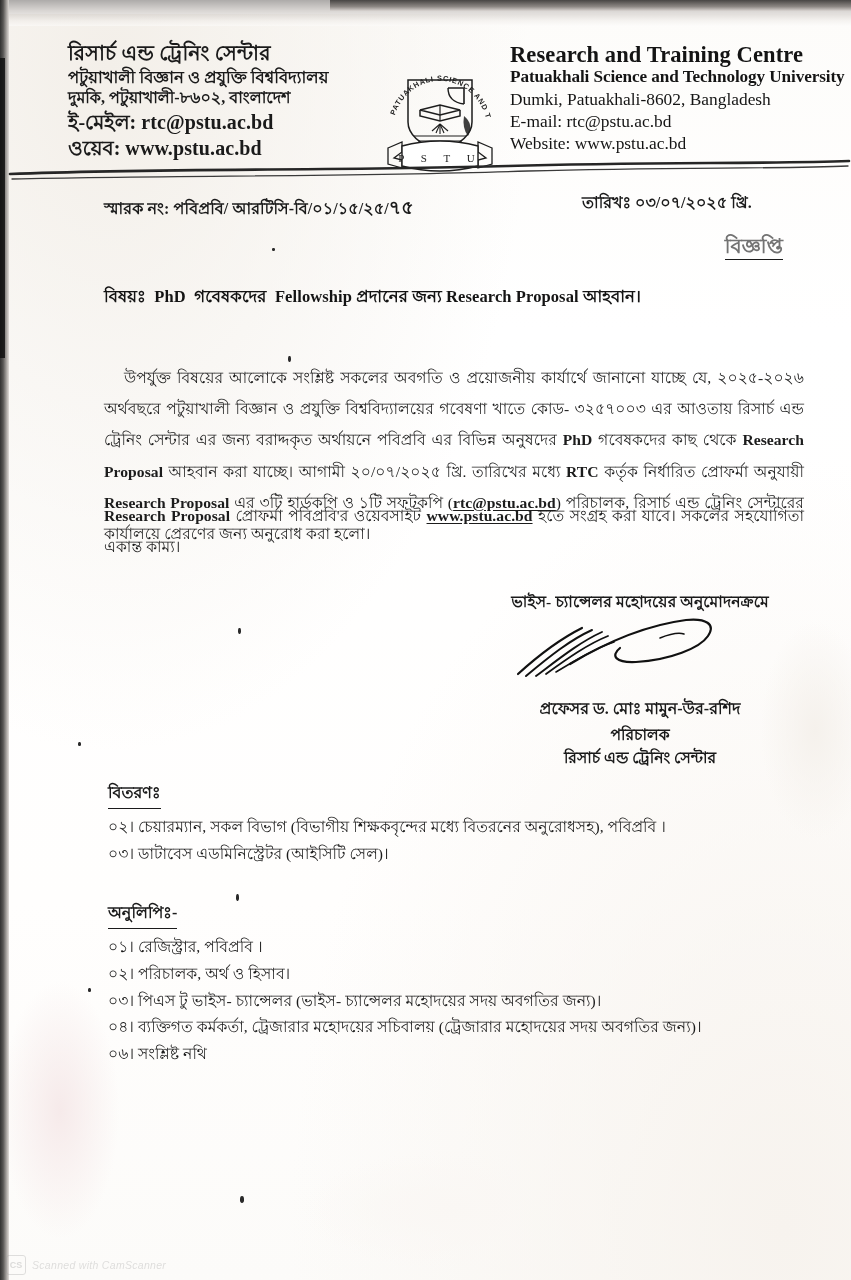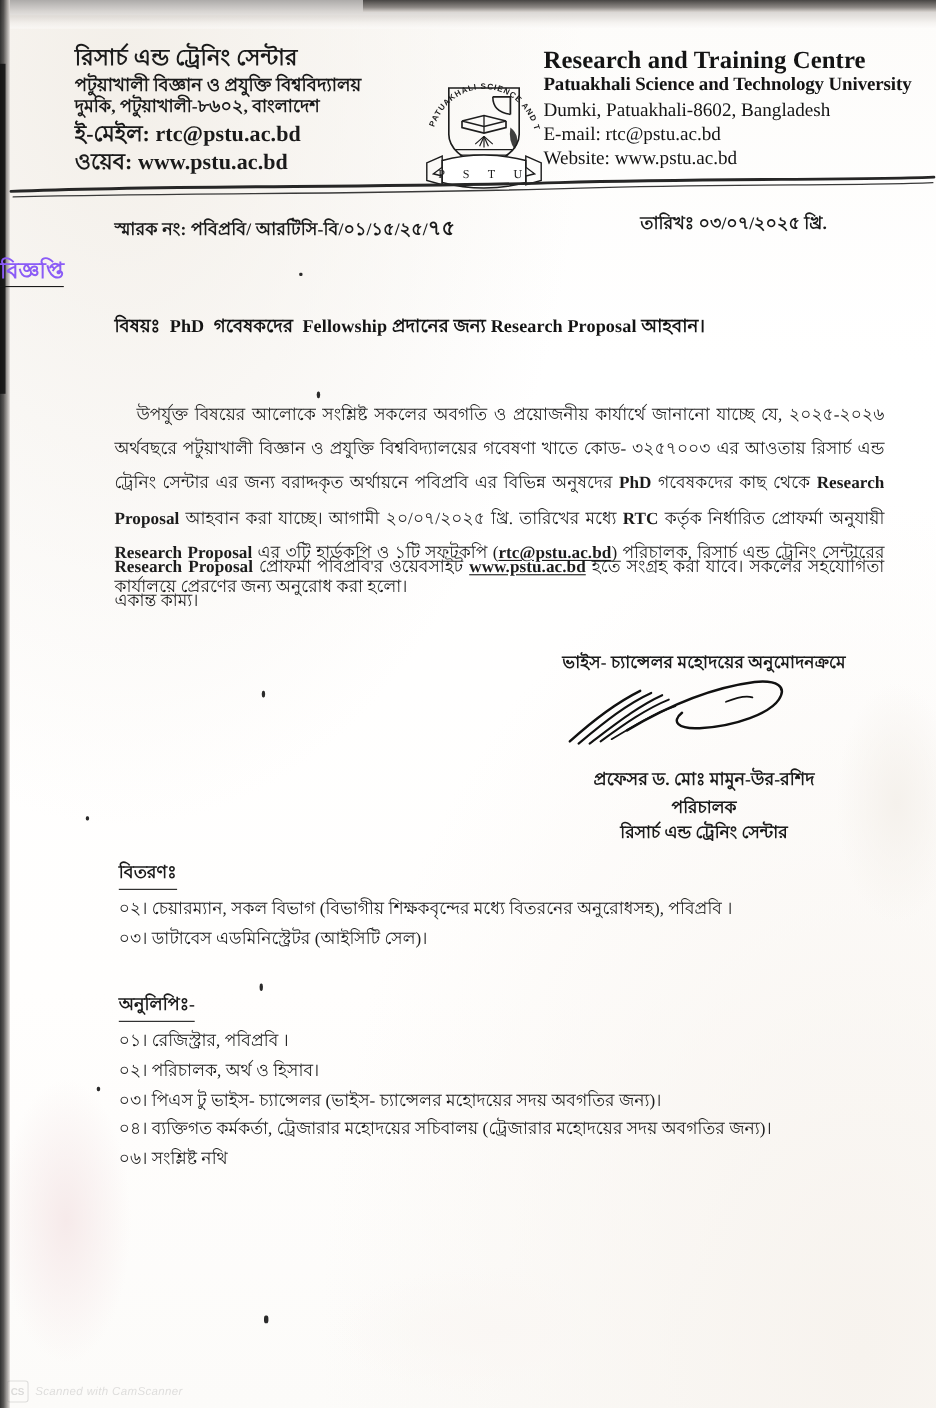--- a/index.html
+++ b/index.html
@@ -52,43 +52,43 @@
     position:absolute;left:68px;top:40px;width:300px;
     color:#1a1a1a;line-height:1.30;
   }
   .bn-head .l1{font-size:20.5px;font-weight:700;letter-spacing:.2px;}
   .bn-head .l2{font-size:16.5px;font-weight:600;}
   .bn-head .l3{font-size:16px;font-weight:600;}
   .bn-head .l4,.bn-head .l5{font-size:20px;font-weight:600;}
   .bn-head .l4 .rom,.bn-head .l5 .rom{font-family:"Liberation Serif",serif;font-weight:600;letter-spacing:.1px;}
 
   .en-head{
-    position:absolute;left:494px;top:42px;width:335px;color:#141414;
+    position:absolute;left:510px;top:42px;width:335px;color:#141414;
   }
   .en-head .e1{font-size:22.5px;font-weight:700;letter-spacing:.1px;line-height:1.12;}
   .en-head .e2{font-size:17.2px;font-weight:700;line-height:1.20;letter-spacing:-.1px;}
   .en-head .e3{font-size:17.4px;font-weight:400;line-height:1.28;}
   .en-head .e4{font-size:17.4px;font-weight:400;line-height:1.28;}
   .en-head .e5{font-size:17.4px;font-weight:400;line-height:1.28;}
 
   
   #crest{position:absolute;left:378px;top:36px;width:124px;height:140px;}
   #crest svg{display:block;}
 
   
   #rule{position:absolute;left:8px;top:158px;width:843px;height:26px;}
 
   
   .memo{position:absolute;left:104px;top:193px;font-size:16px;font-weight:600;color:#1b1b1b;letter-spacing:.1px;}
   .memo .hand{font-size:19px;font-weight:700;}
   .date{position:absolute;left:582px;top:190px;font-size:16px;font-weight:600;color:#1b1b1b;}
 
   .notice-title{
-    position:absolute;left:0;top:231px;width:783px;text-align:left;
-    font-size:20px;font-weight:700;color:#8b5cf6;
+    position:absolute;left:0;top:231px;width:783px;text-align:right;
+    font-size:20px;font-weight:700;color:#737373;
   }
   .notice-title span{border-bottom:1.6px solid #1a1a1a;padding-bottom:2px;}
 
   .subject{
     position:absolute;left:104px;top:284px;width:660px;
     font-size:16.5px;font-weight:700;color:#141414;letter-spacing:.1px;
   }
   .subject .rom{font-family:"Liberation Serif",serif;font-weight:700;}
 
   .para{

